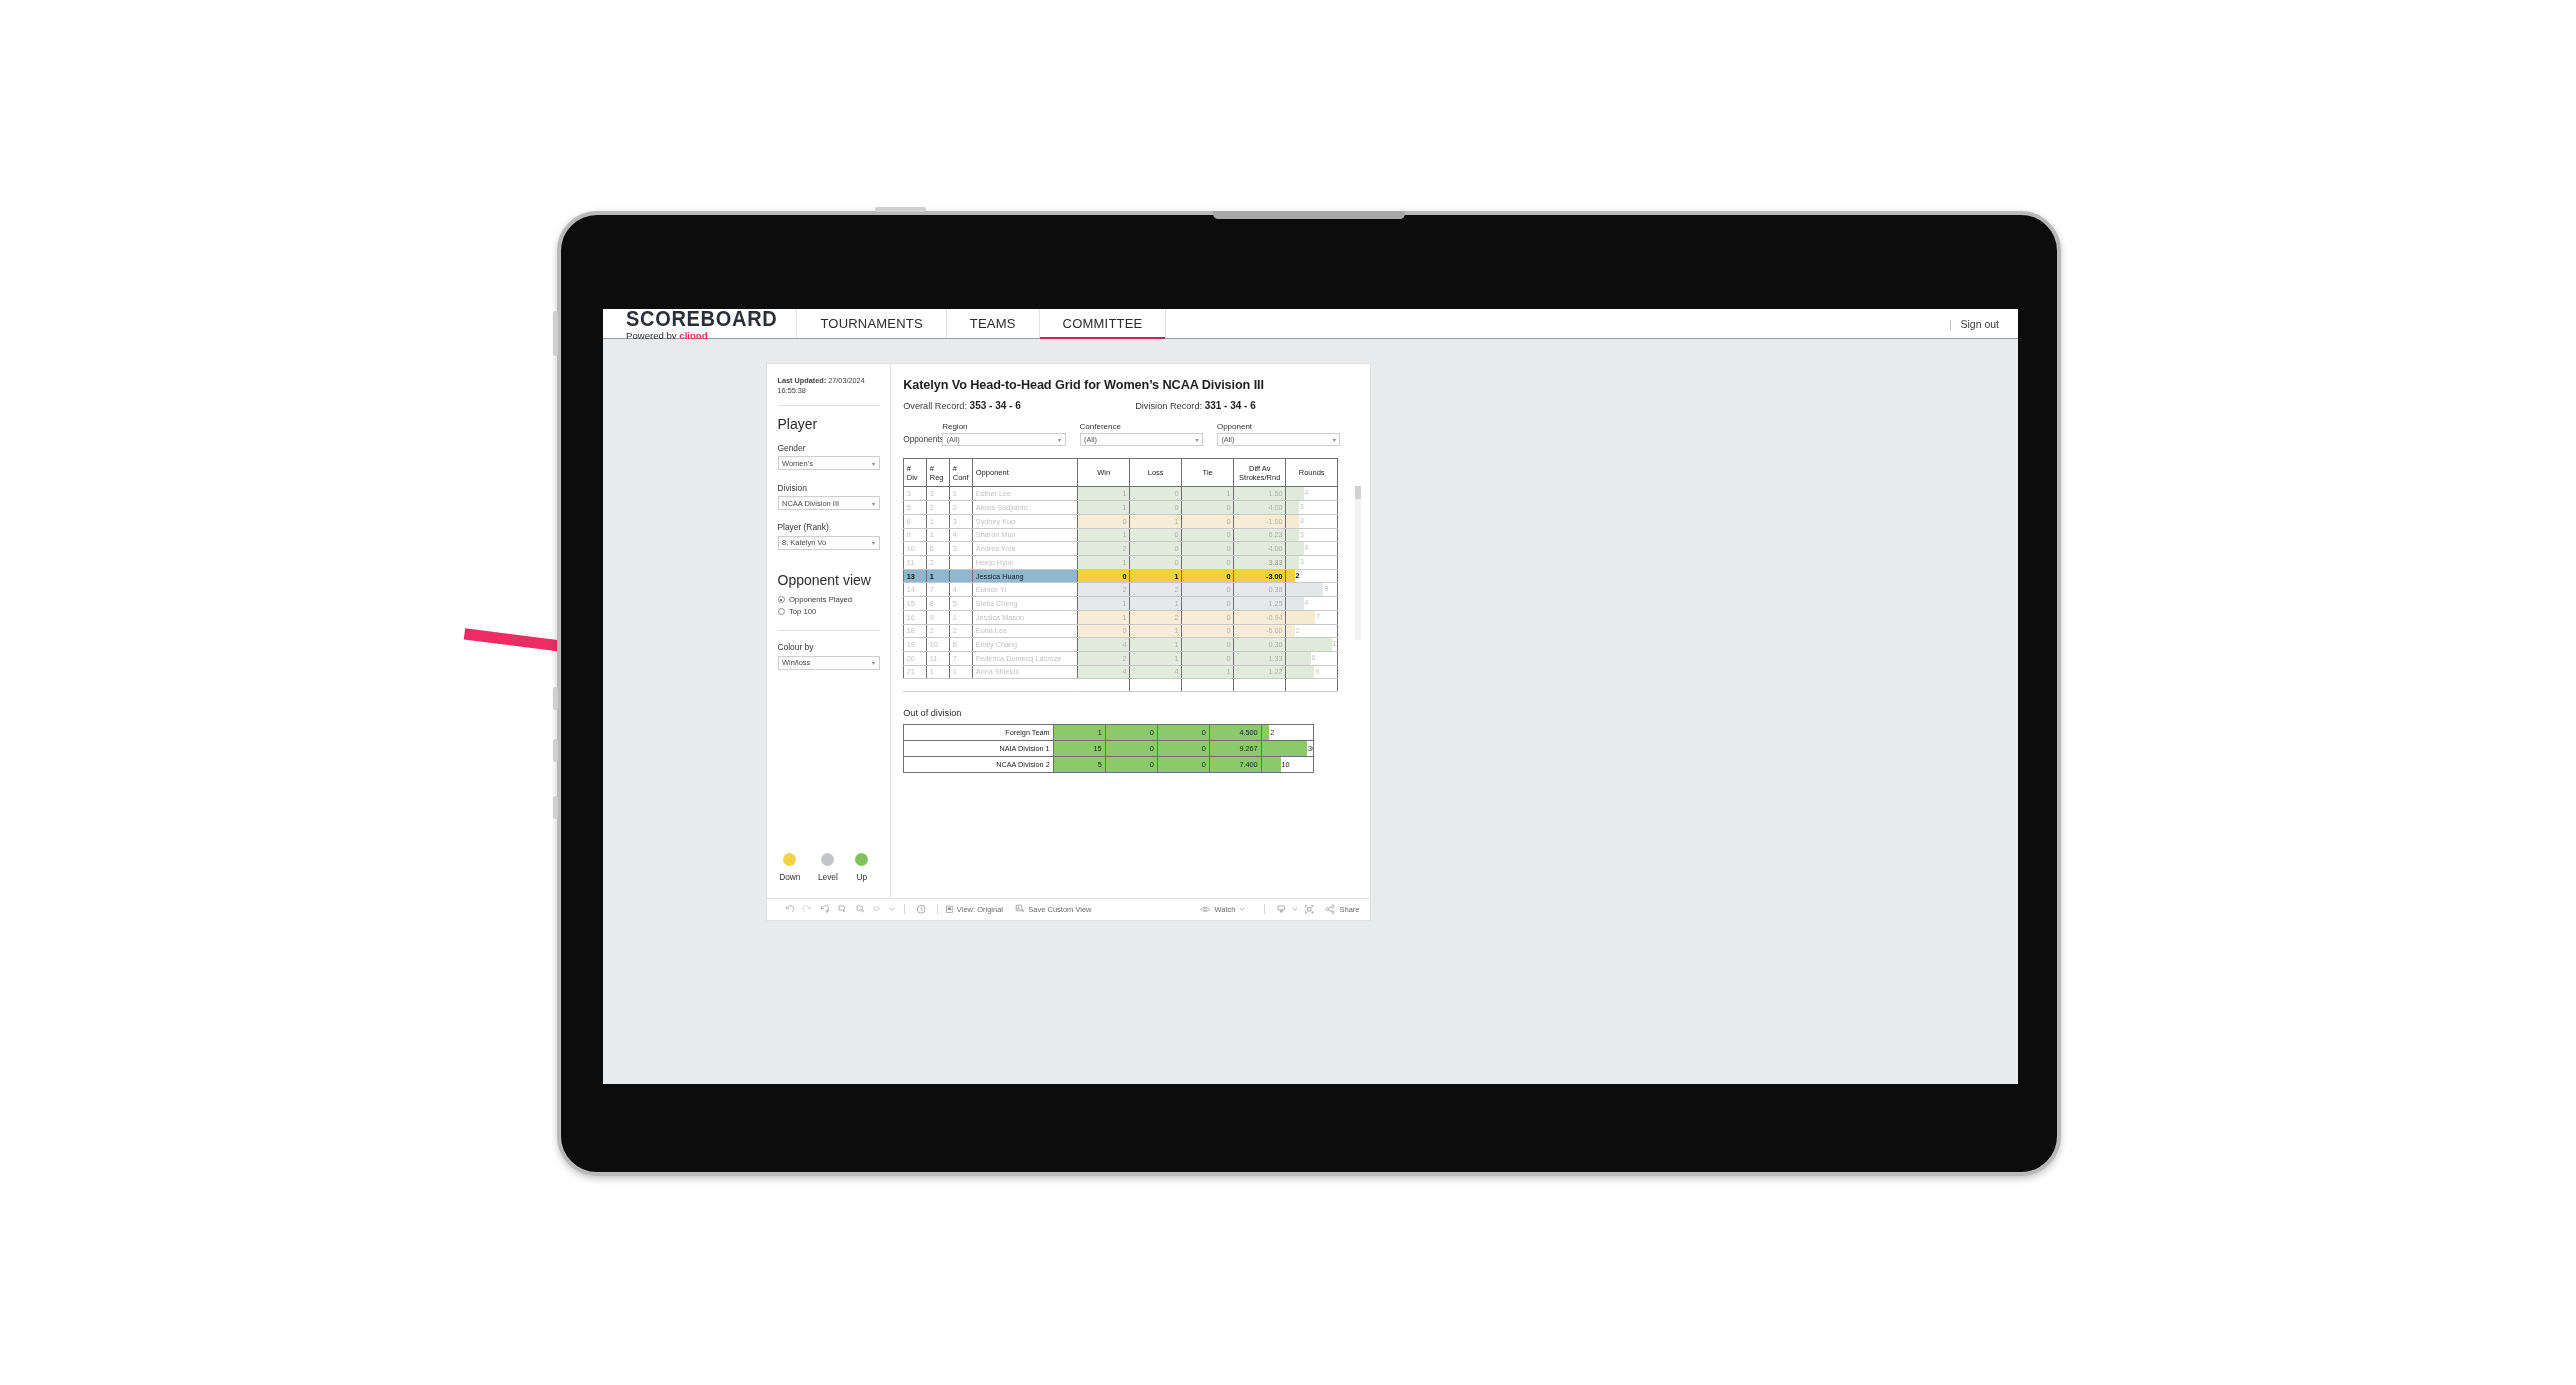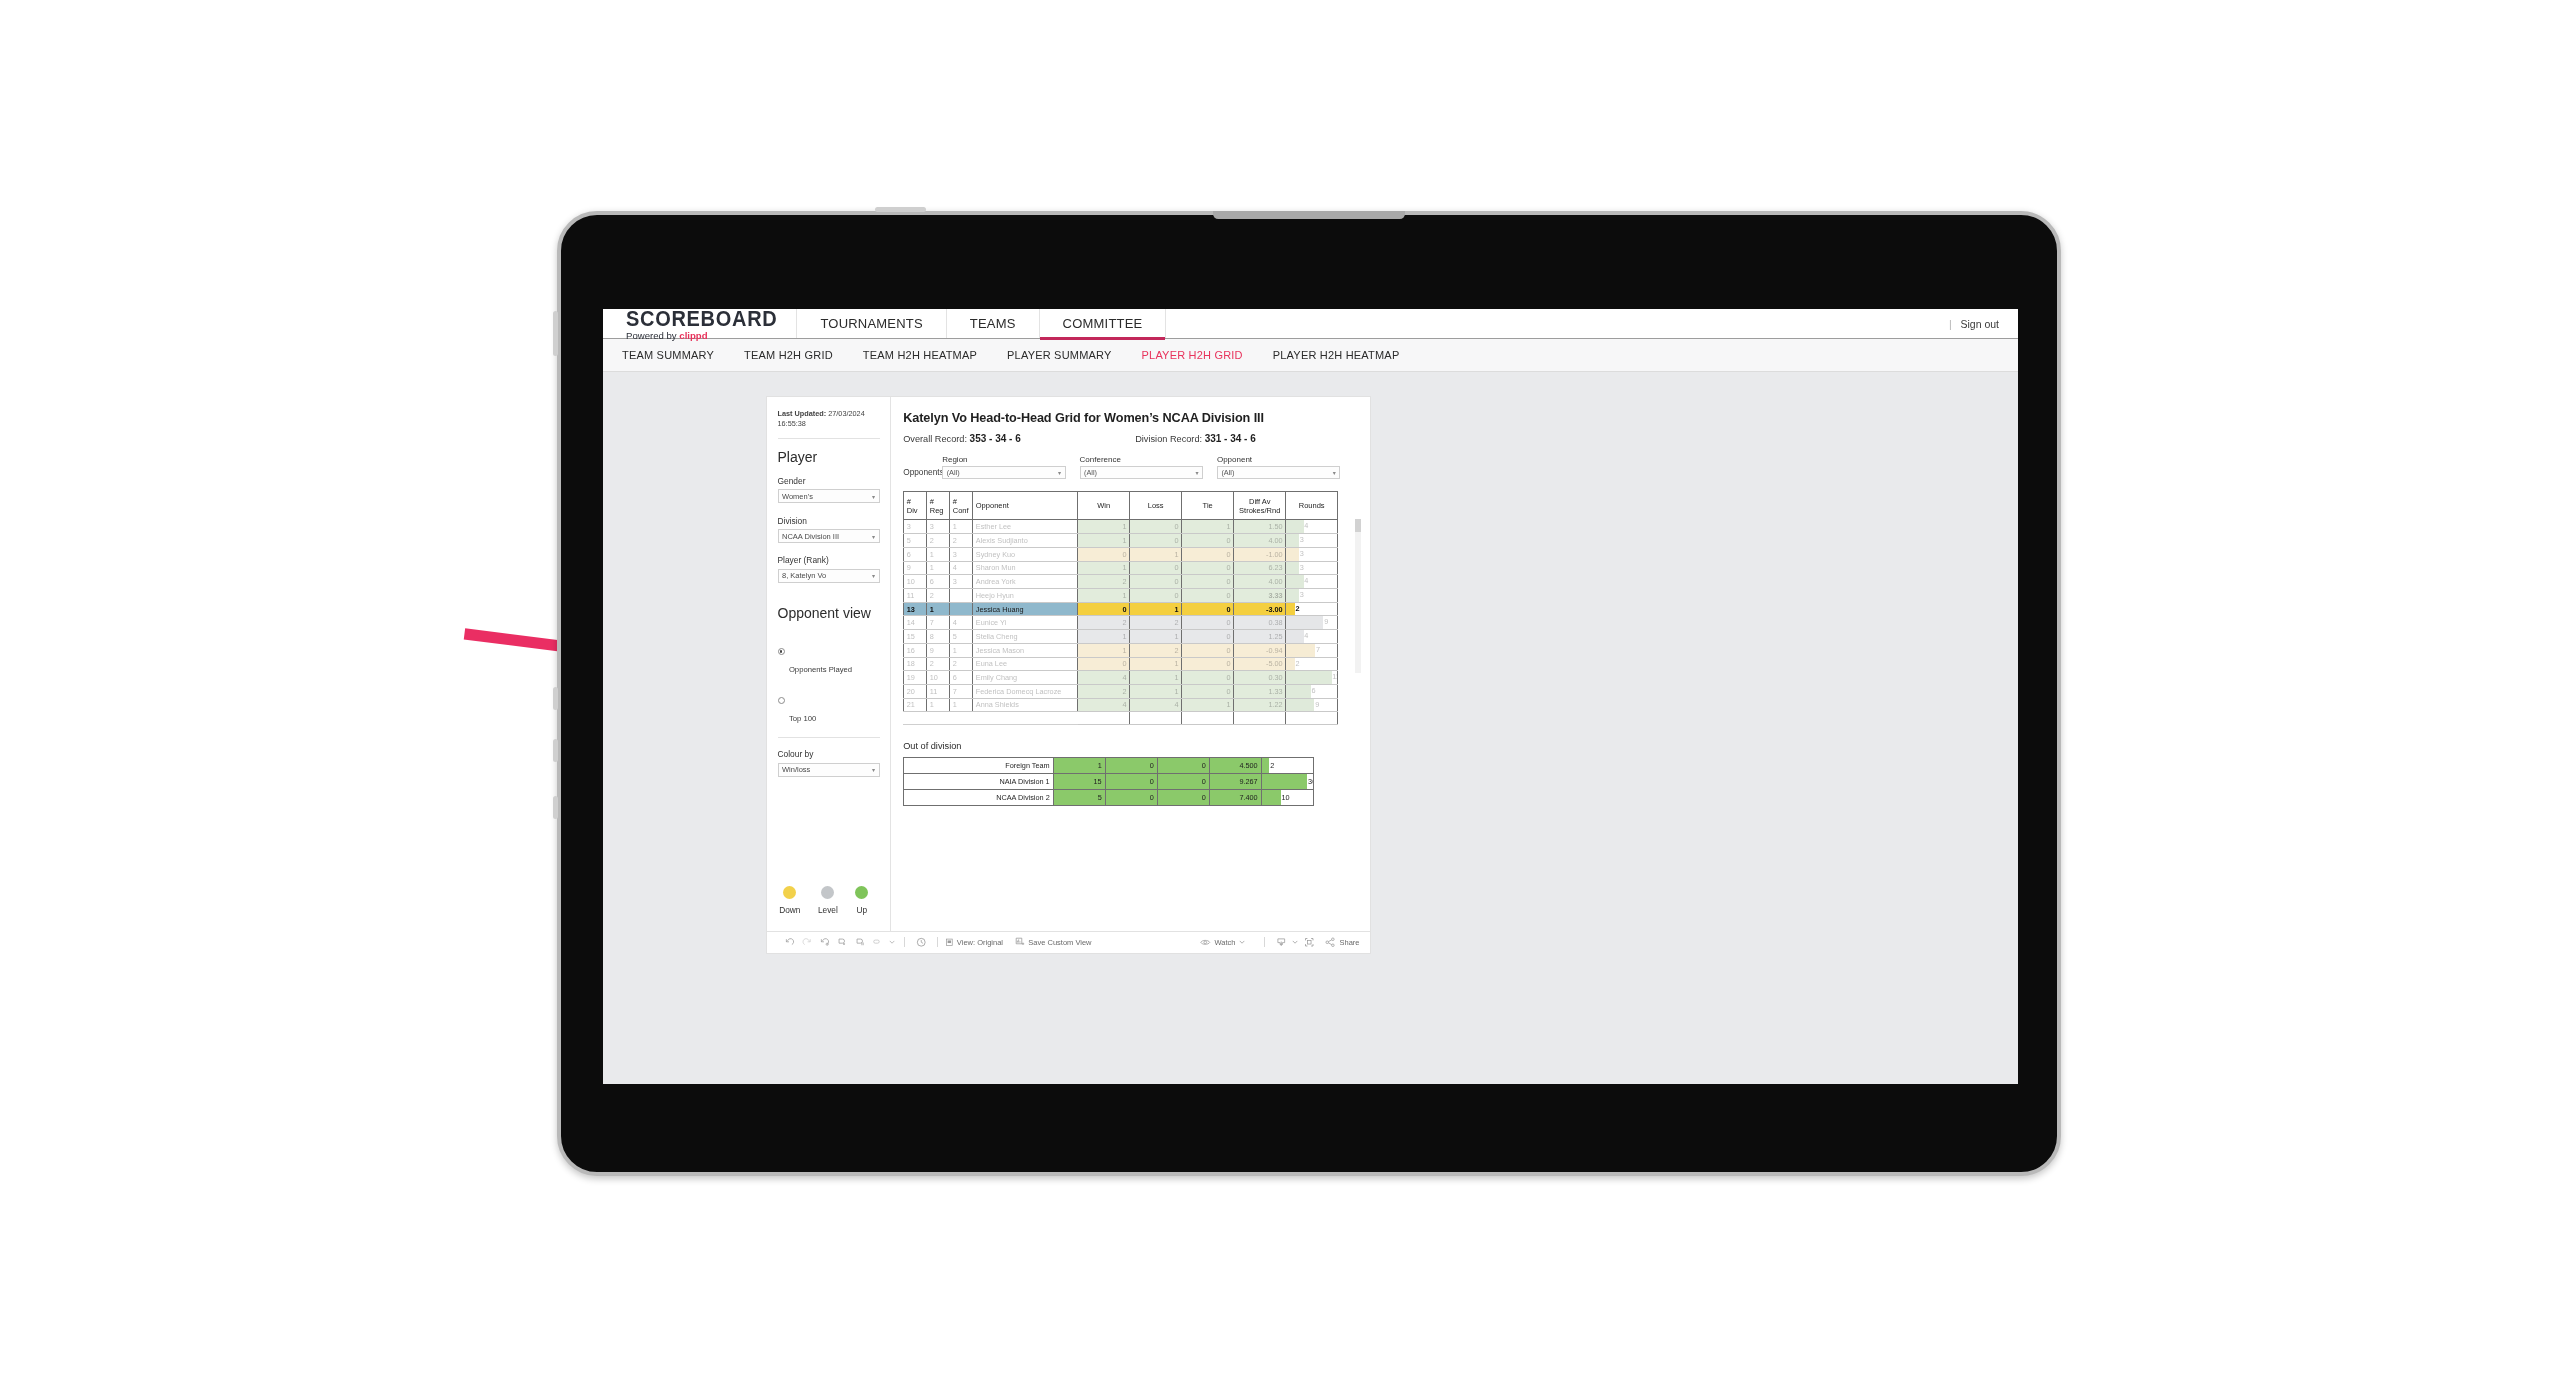--- a/index.html
+++ b/index.html
@@ -136,21 +136,21 @@
   .caret { font-size: 6.1px; color:#8a8a8a; }
   .radio-row { display:flex; align-items:center; gap:4.4px; margin-top:2.6px; cursor:pointer; }
   .radio {
     width:7px; height:7px; border-radius:50%;
     border:0.9px solid #8c8c8c; background:#fff; position:relative; flex:none;
   }
   .radio.on::after {
     content:""; position:absolute; left:1.3px; top:1.3px;
     width:2.6px; height:2.6px; border-radius:50%; background:#444;
   }
-  .radio-label { font-size:7.7px; color:#3b3b3b;margin-top:37px; }
+  .radio-label { font-size:7.7px; color:#3b3b3b; }
   .legend { display:flex; gap: 17.5px; padding: 0 1.7px; margin-top: auto; margin-bottom: 15.7px; }
   .legend-col { display:flex; flex-direction:column; align-items:center; gap:6.1px; }
   .dot { width: 13px; height:13px; border-radius:50%; }
   .legend-txt { font-size: 8.3px; color:#333; }
 
   
   .main { flex:1; min-width:0; padding: 14px 15.7px 0 12.2px; position:relative; }
   .main-title { font-size: 12.7px; color:#1f1f1f; font-weight:600; letter-spacing:-0.1px; }
   .records { display:flex; margin-top: 8.7px; font-size: 9.2px; color:#3a3a3a; }
   .records b { font-weight:700; color:#1f1f1f; font-size:10px; }
@@ -261,28 +261,20 @@
           <div class="topnav-item">TOURNAMENTS</div>
           <div class="topnav-item">TEAMS</div>
           <div class="topnav-item active">COMMITTEE</div>
         </div>
         <div class="topnav-right">
           <span class="topnav-sep">|</span>
           <span class="signout">Sign out</span>
         </div>
       </div>
 
-      <div class="subnav">
-        <div class="subnav-item">TEAM SUMMARY</div>
-        <div class="subnav-item">TEAM H2H GRID</div>
-        <div class="subnav-item">TEAM H2H HEATMAP</div>
-        <div class="subnav-item">PLAYER SUMMARY</div>
-        <div class="subnav-item active">PLAYER H2H GRID</div>
-        <div class="subnav-item">PLAYER H2H HEATMAP</div>
-      </div>
 
       <div class="content">
         <div class="dash">
           <div class="dash-body">
 
             <div class="sidebar">
               <div class="last-updated">
                 <b>Last Updated:</b>
                 <span>27/03/2024 16:55:38</span>
               </div>

